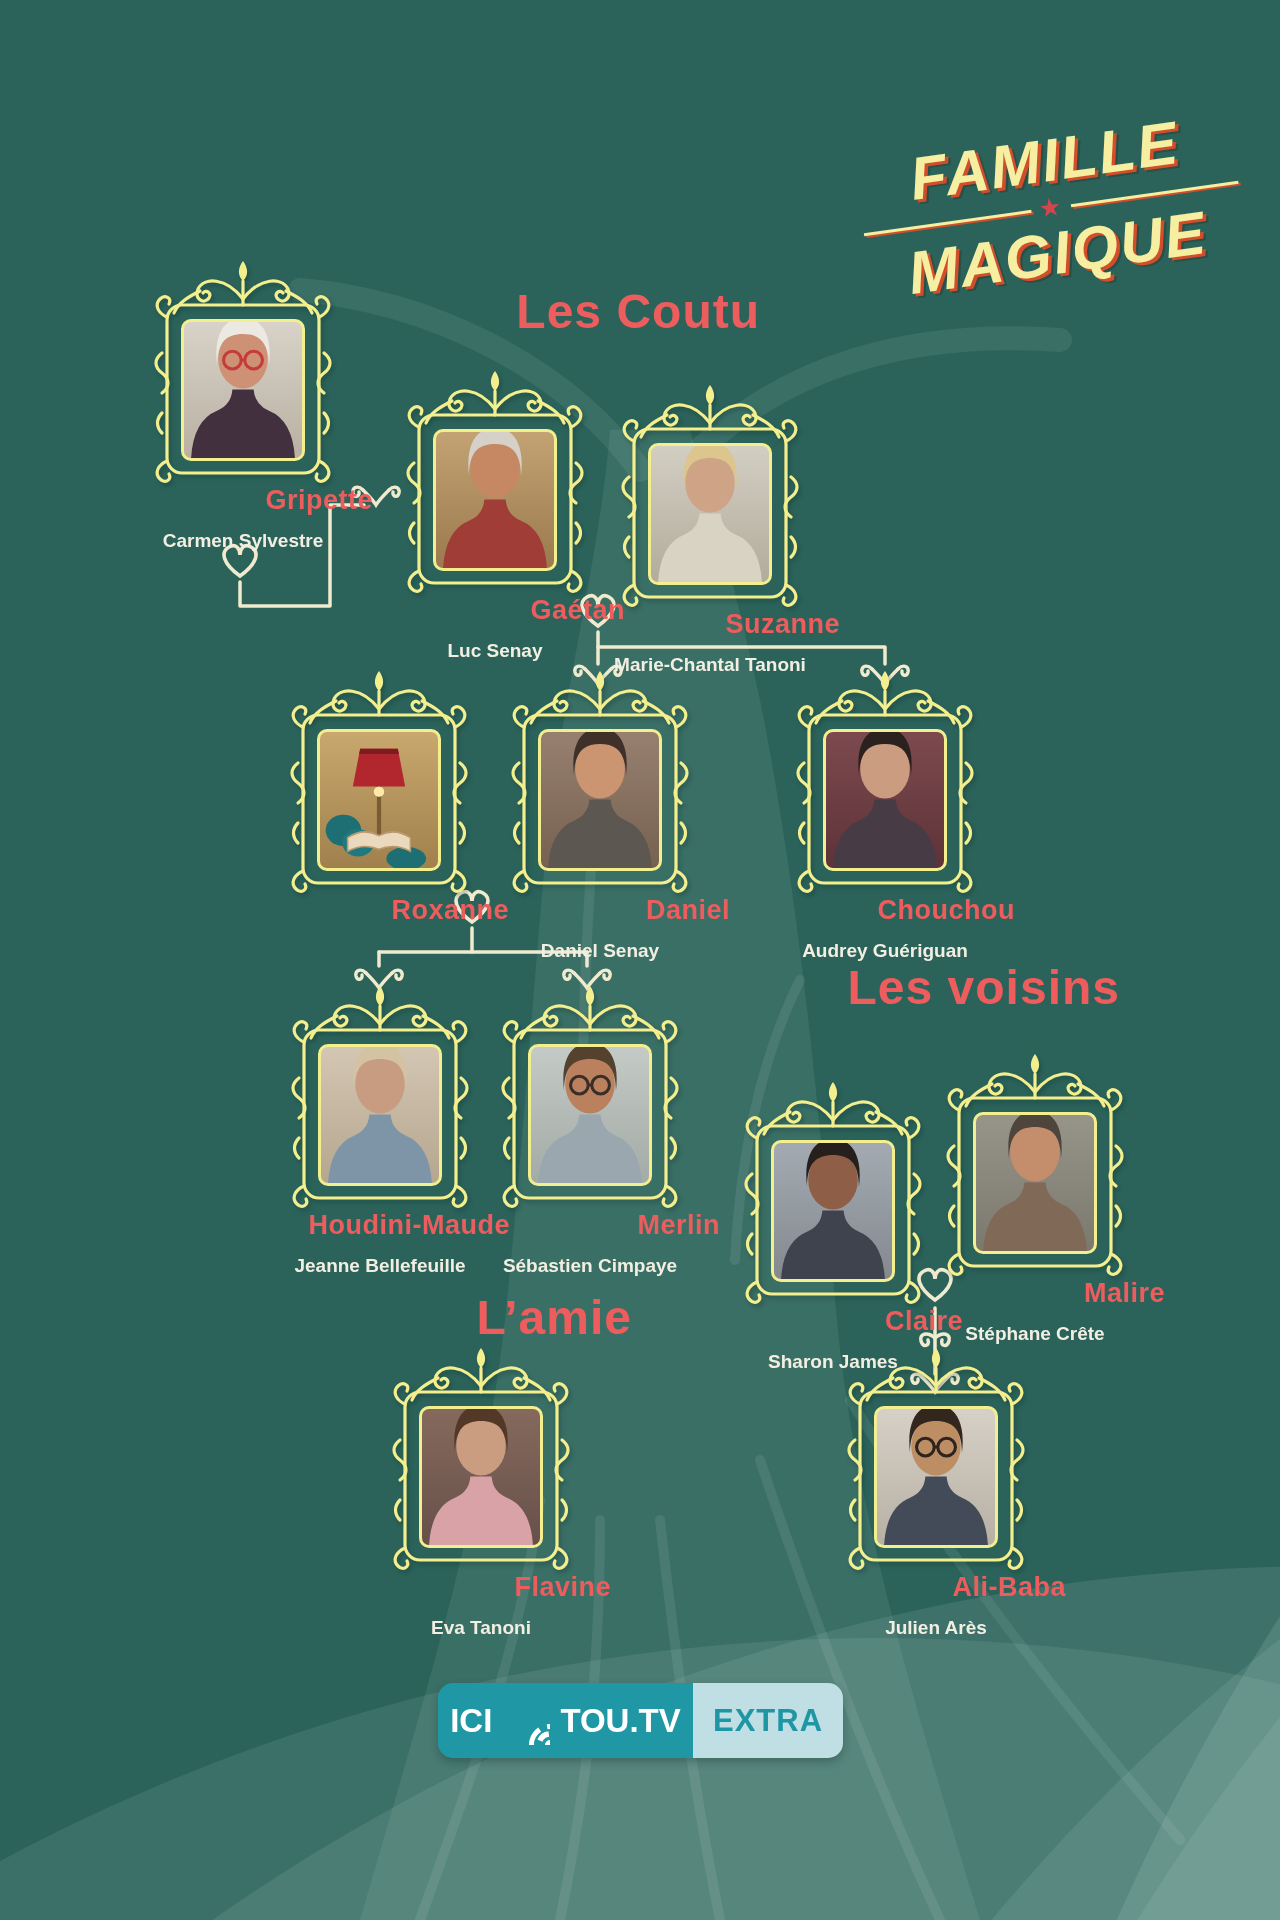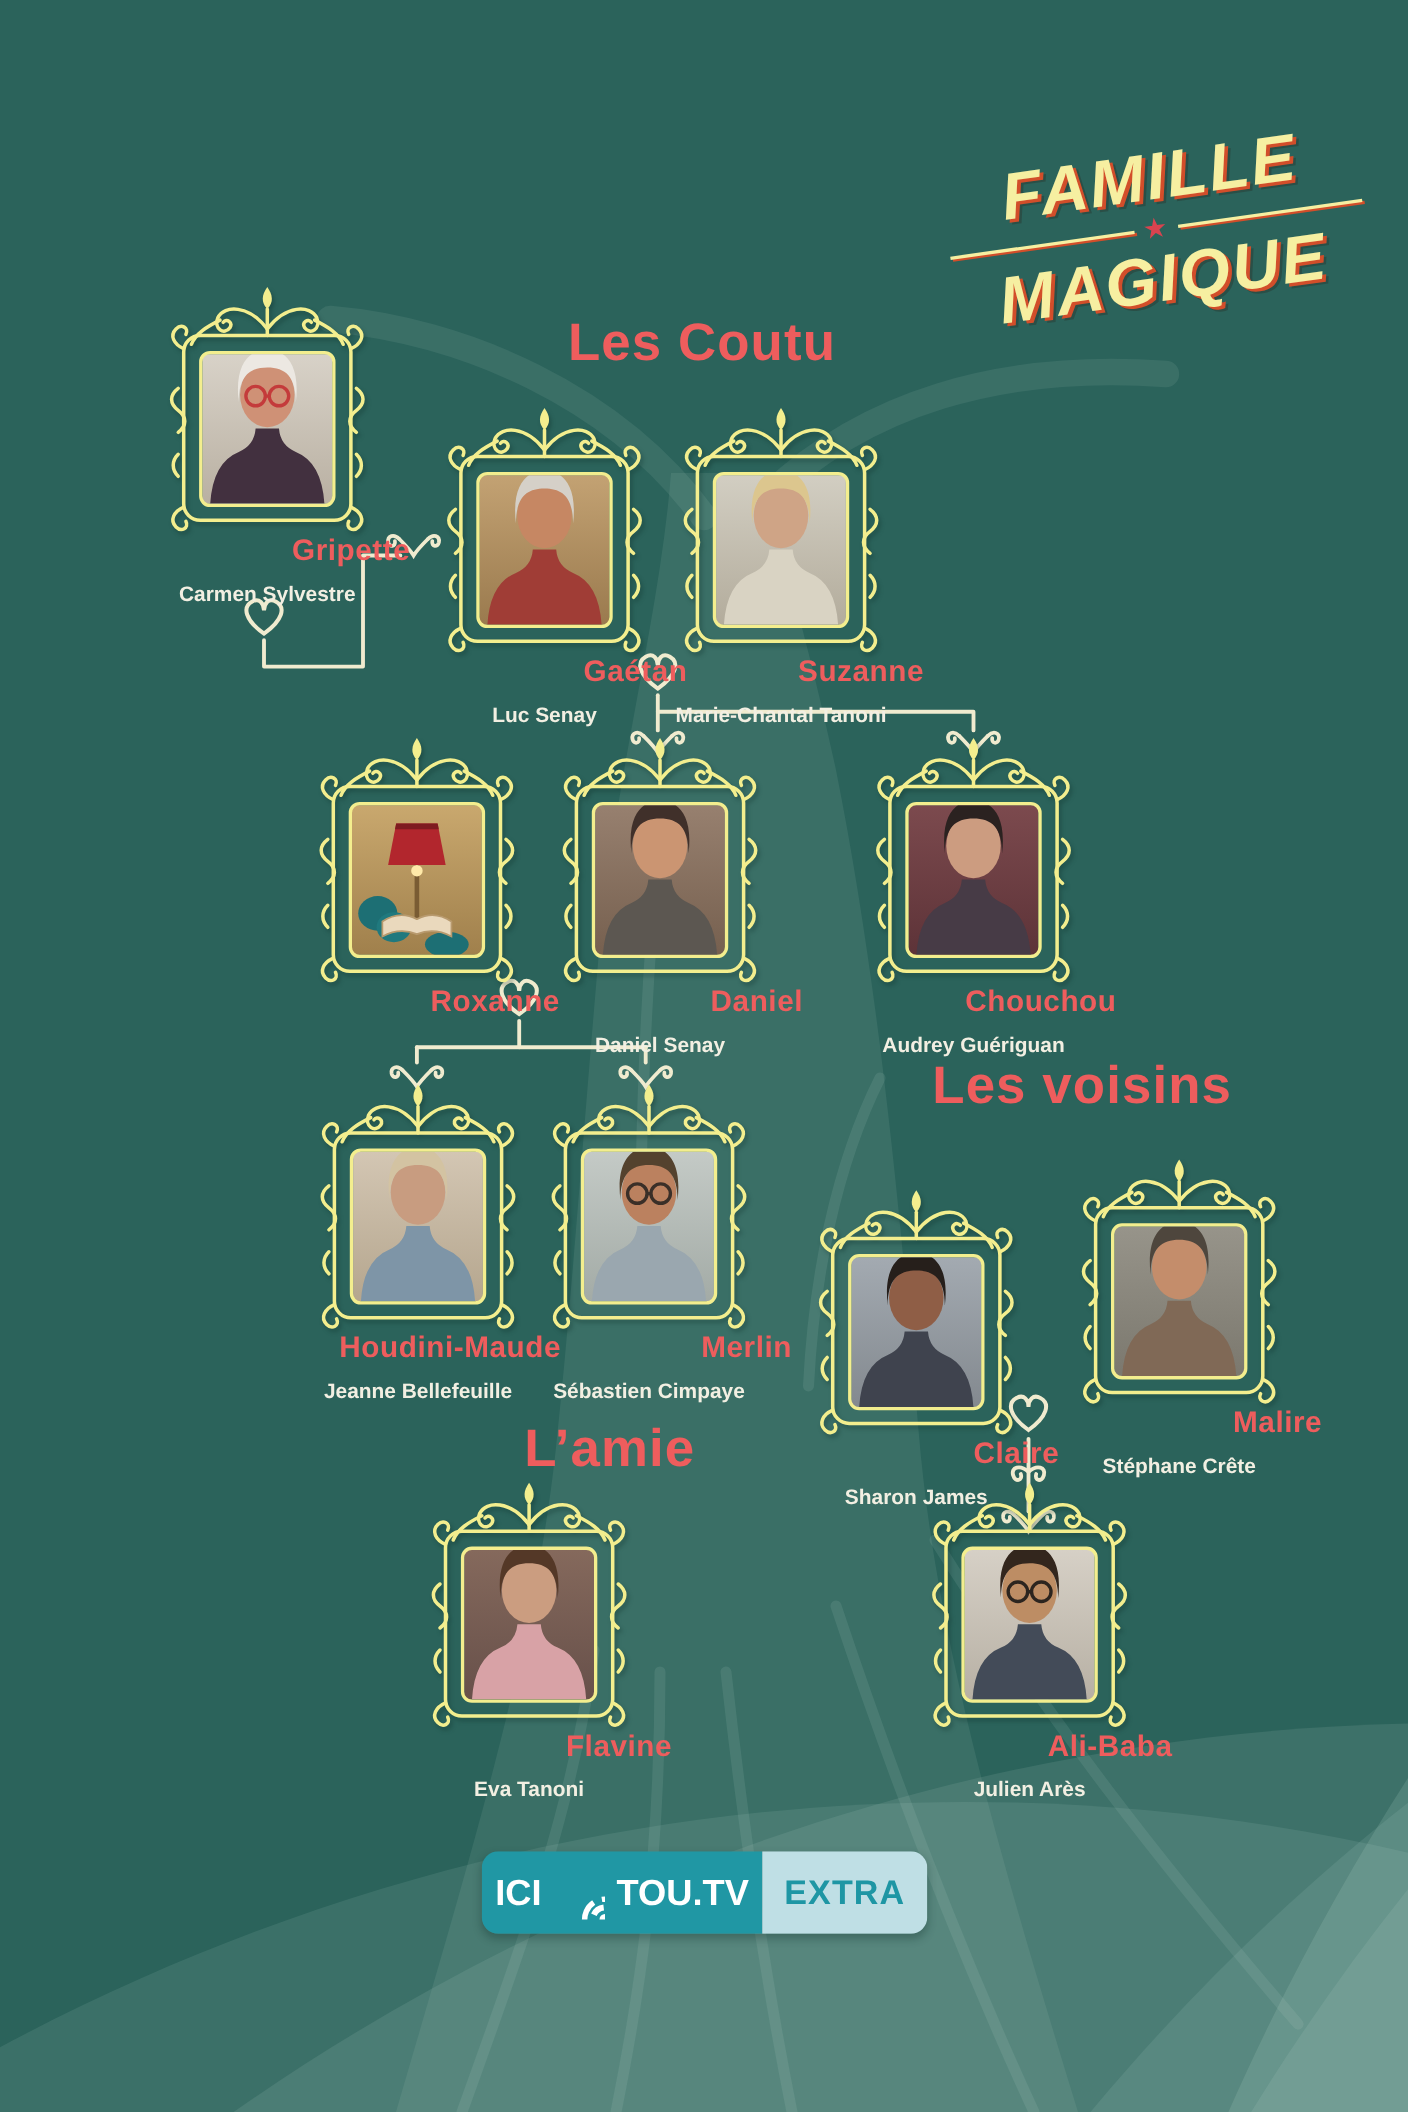--- a/index.html
+++ b/index.html
@@ -50,29 +50,29 @@
     position:absolute;top:230px;left:-35px;right:-35px;text-align:right;
     color:var(--c-name);font-weight:bold;font-size:27px;letter-spacing:.5px;
   }
   .pactor{
     position:absolute;top:263px;left:-45px;right:-45px;text-align:center;
     color:var(--c-actor);font-weight:bold;font-size:19px;margin-top:12px;
   }
   
   .c-gripette{left:148px;top:255px;--p-bg1:#d8d2c8;--p-bg2:#b9b0a2;--hair:#ece8e2;--skin:#cf9176;--top:#42303f;--glasses:#c43b3b}
   .c-gaetan  {left:400px;top:365px;--p-bg1:#c3a273;--p-bg2:#9a7a4e;--hair:#d5d0c8;--skin:#c68763;--top:#a03d36}
-  .c-suzanne {left:615px;top:365px;--p-bg1:#d2cec2;--p-bg2:#b3ac9c;--hair:#dcc68e;--skin:#cfa486;--top:#d9d3c3}
+  .c-suzanne {left:615px;top:379px;--p-bg1:#d2cec2;--p-bg2:#b3ac9c;--hair:#dcc68e;--skin:#cfa486;--top:#d9d3c3}
   .c-roxanne {left:284px;top:665px}
   .c-roxanne .photo{background:linear-gradient(#c9a86e,#a0804c)}
   .c-daniel  {left:505px;top:665px;--p-bg1:#97806f;--p-bg2:#76604f;--hair:#40302a;--skin:#cb9572;--top:#5c5751}
   .c-chouchou{left:790px;top:665px;--p-bg1:#7c4a4e;--p-bg2:#5d3338;--hair:#2b2220;--skin:#cc9c80;--top:#473b46}
   .c-houdini {left:285px;top:980px;--p-bg1:#d3c6b3;--p-bg2:#b5a68e;--hair:#d3c3a2;--skin:#c89c80;--top:#7e95a7}
   .c-merlin  {left:495px;top:980px;--p-bg1:#c4cac6;--p-bg2:#a3aba6;--hair:#54422e;--skin:#bb815f;--top:#9aa7af;--glasses:#3a2f28}
   .c-claire  {left:738px;top:1076px;--p-bg1:#a3aab1;--p-bg2:#83898f;--hair:#261f1b;--skin:#8f5e46;--top:#3f434e}
-  .c-malire  {left:977px;top:1048px;--p-bg1:#97948a;--p-bg2:#7b786e;--hair:#4e463d;--skin:#c48d6b;--top:#806956}
+  .c-malire  {left:940px;top:1048px;--p-bg1:#97948a;--p-bg2:#7b786e;--hair:#4e463d;--skin:#c48d6b;--top:#806956}
   .c-flavine {left:386px;top:1342px;--p-bg1:#85695c;--p-bg2:#67504a;--hair:#543827;--skin:#cb9d80;--top:#d8a2a6}
   .c-alibaba {left:841px;top:1342px;--p-bg1:#d6d0c6;--p-bg2:#b7b0a4;--hair:#33261d;--skin:#bd8d64;--top:#434b58;--glasses:#2c251f}
 
   
   .footer{
     position:absolute;left:438px;top:1683px;width:405px;height:75px;z-index:3;
     display:flex;border-radius:15px;overflow:hidden;
     box-shadow:0 4px 8px rgba(10,40,35,.3);
   }
   .footer-left{

